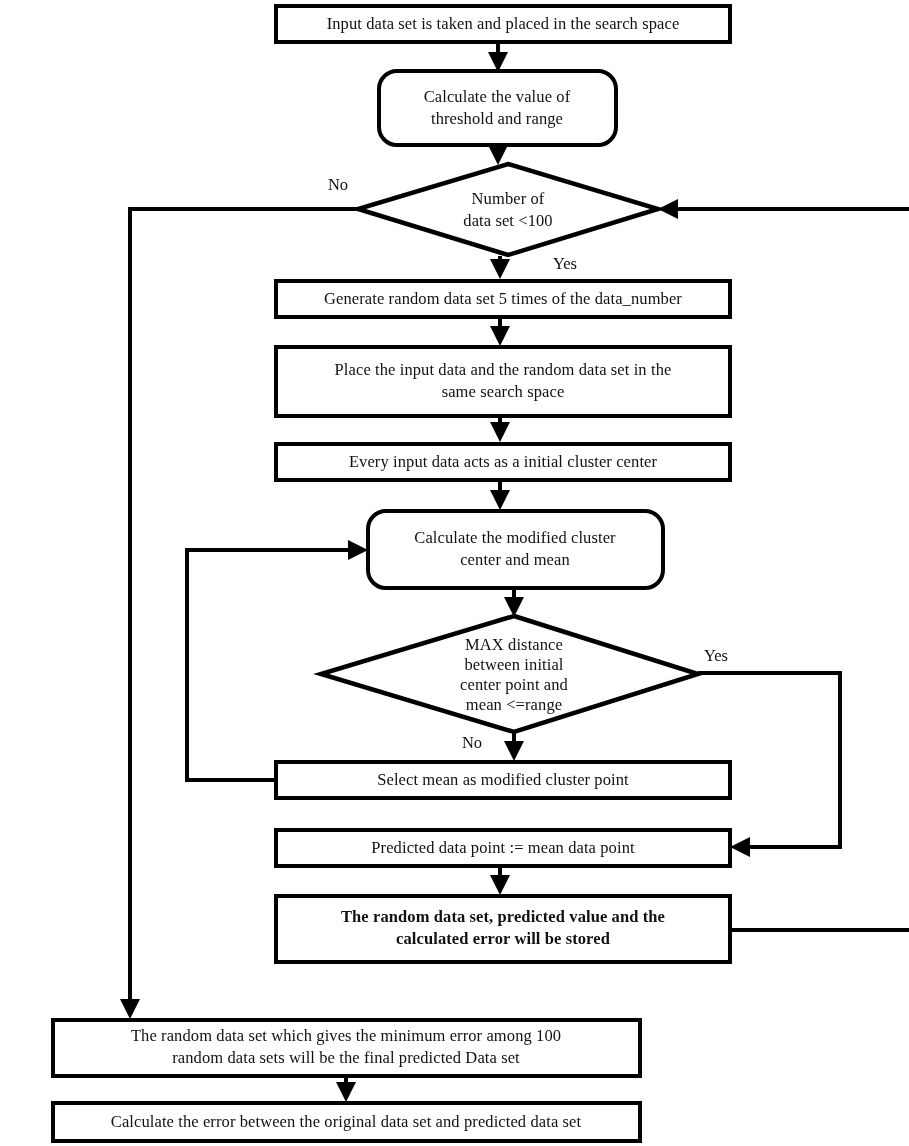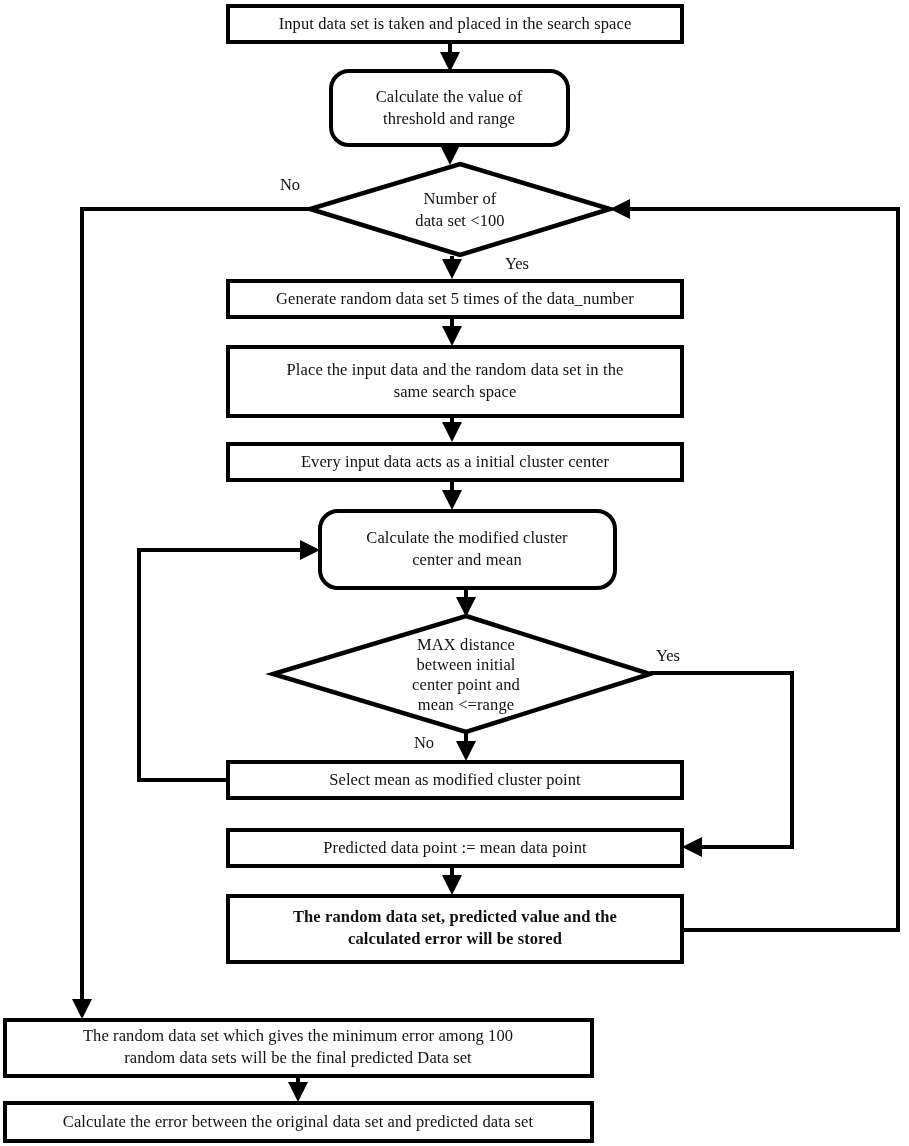--- a/index.html
+++ b/index.html
@@ -10,20 +10,21 @@
   body {
     width: 909px;
     height: 1146px;
     font-family: "Liberation Serif", serif;
     overflow: hidden;
   }
   #flowchart-root {
     position: relative;
     width: 806px;
     height: 1146px;
+    padding-left: 48px;
   }
   svg.flow {
     display: block;
     width: 909px;
     height: 1146px;
   }
   .node-shape {
     fill: #ffffff;
     stroke: #000000;
     stroke-width: 4;

